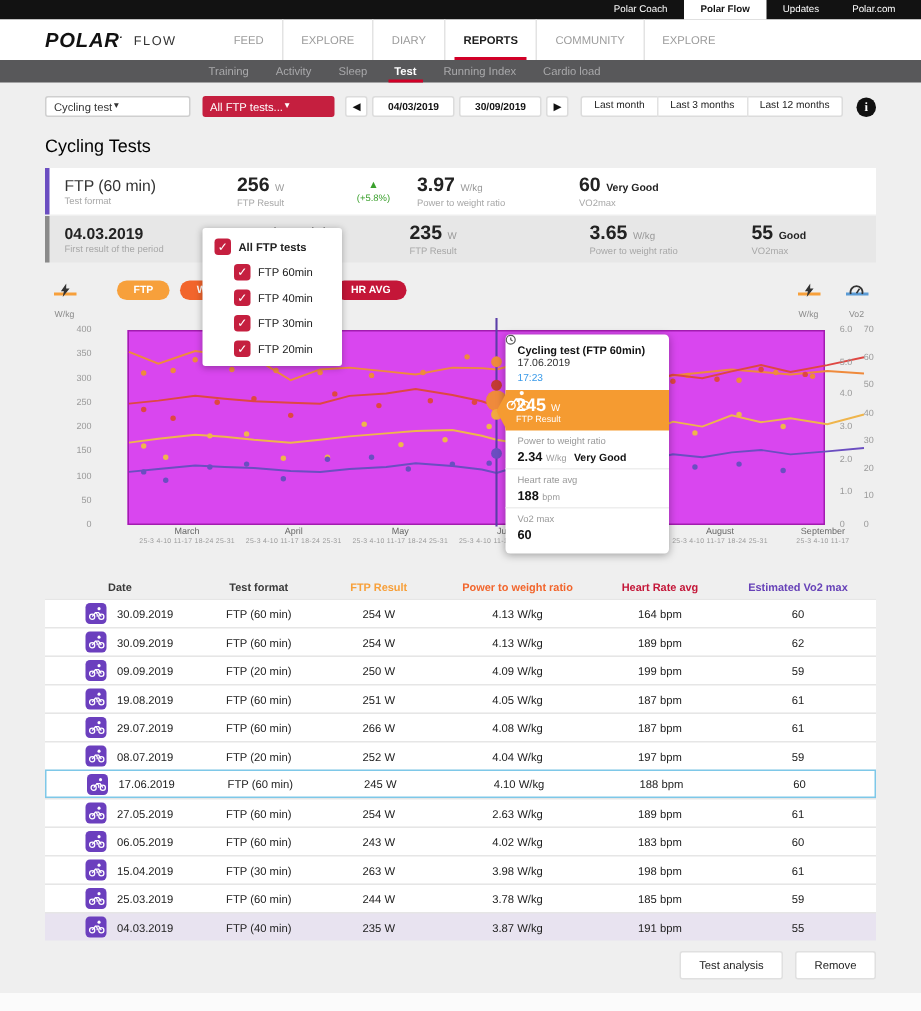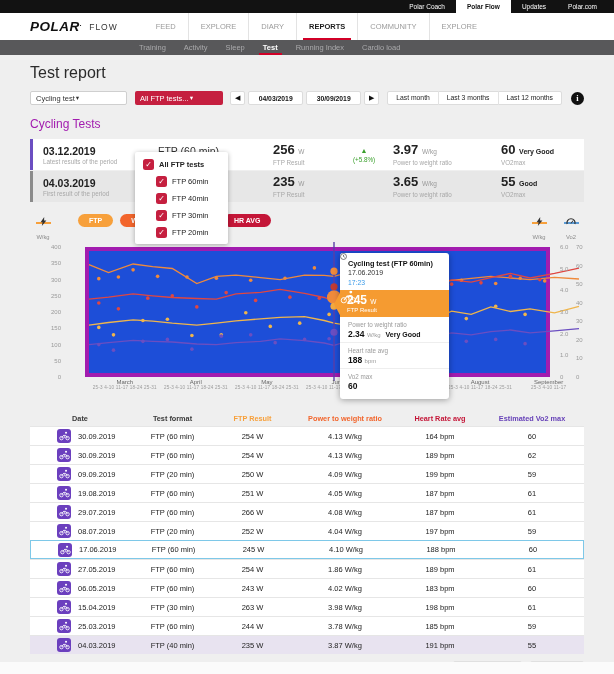--- a/index.html
+++ b/index.html
@@ -44,21 +44,21 @@
   .select.white { width:97px; background:#fff; border:1px solid #cfcfcf; color:#333; margin-right:8px; }
   .select.red { width:88px; background:#C51F3F; color:#fff; }
   .date-controls { margin-left:auto; display:flex; align-items:center; gap:3px; }
   .nav-arrow { width:15px; height:14px; background:#fff; border:1px solid #dcdcdc; border-radius:2px; font-size:7px; color:#111; display:flex; align-items:center; justify-content:center; cursor:pointer; }
   .date-box { width:55px; height:14px; background:#fff; border:1px solid #dcdcdc; border-radius:2px; font-size:6.8px; font-weight:bold; color:#111; display:flex; align-items:center; justify-content:center; }
   .quick-group { display:flex; height:14px; background:#fff; border:1px solid #dcdcdc; border-radius:2px; margin-left:5px; align-items:center; }
   .quick-group .qitem { font-size:6.8px; color:#222; padding:0 8px; border-left:1px solid #e2e2e2; cursor:pointer; line-height:14px; }
   .quick-group .qitem:first-child { border-left:none; }
   .info-btn { width:13px; height:13px; border-radius:50%; background:#111; color:#fff; font-size:8.5px; font-weight:bold; font-family:"Liberation Serif",serif; display:flex; align-items:center; justify-content:center; margin-left:6px; cursor:pointer; }
 
-  .section-title { font-size:12px; color:#a21caf; margin:12px 0 8px 0; font-weight:400; }
+  .section-title { font-size:12px; color:#000000; margin:12px 0 8px 0; font-weight:400; }
 
   
   .summary { width:554px; }
   .sum-row { display:flex; align-items:center; height:31px; background:#fff; border-left:3px solid #6B4EC1; }
   .sum-row.second { background:#E7E7E7; border-left-color:#8a8a8a; margin-top:1px; }
   .sum-col { padding-left:10px; }
   .c-date { width:115px; }
   .c-format { width:115px; }
   .c-ftp { width:72px; }
   .c-change { width:48px; text-align:center; }
@@ -93,21 +93,21 @@
   .pill { height:13px; border-radius:7px; color:#fff; font-size:7px; font-weight:bold; display:flex; align-items:center; justify-content:center; padding:0 11px; cursor:pointer; }
   .pill.p-ftp { background:#F7A03B; }
   .pill.p-wkg { background:#F2652C; }
   .pill.p-vo2 { background:#6742B8; }
   .pill.p-hr  { background:#C41638; }
   .right-toggles { margin-left:auto; display:flex; gap:6px; }
 
   .chart-grid { display:flex; margin-top:9px; }
   .y-left { width:58px; position:relative; }
   .y-left .tick { position:absolute; right:24px; font-size:6px; color:#9a9a9a; }
-  .plot-wrap { width:490px; height:130px; position:relative; background:#1d4ed8; border:4px solid #a21caf; }
+  .plot-wrap { width:490px; height:130px; position:relative; background:#d946ef; border:1px solid #a21caf; }
   .plot-wrap svg { position:absolute; left:0; top:0; overflow:visible; }
   .y-right { width:36px; position:relative; }
   .y-right .tick { position:absolute; font-size:6px; color:#9a9a9a; }
   .y-right .t-wkg { left:10px; }
   .y-right .t-vo2 { left:26px; }
   .x-axis { margin-left:58px; width:490px; position:relative; height:18px; margin-top:2px; }
   .x-axis .month { position:absolute; transform:translateX(-50%); text-align:center; white-space:nowrap; }
   .x-axis .mname { font-size:6px; color:#666; display:block; }
   .x-axis .mweeks { font-size:4.6px; color:#9a9a9a; display:block; letter-spacing:.2px; }
 
@@ -178,21 +178,20 @@
     <div class="sitem">Training</div>
     <div class="sitem">Activity</div>
     <div class="sitem">Sleep</div>
     <div class="sitem active">Test</div>
     <div class="sitem">Running Index</div>
     <div class="sitem">Cardio load</div>
   </div>
 
   <div class="content">
 
-    <div class="page-title">Test report</div>
 
     <div class="filter-row">
       <div class="select white">
         <span>Cycling test</span>
         <span class="sel-caret">▼</span>
       </div>
       <div class="select red">
         <span>All FTP tests...</span>
         <span class="sel-caret">▼</span>
       </div>
@@ -207,24 +206,20 @@
           <span class="qitem">Last 12 months</span>
         </div>
         <div class="info-btn">i</div>
       </div>
     </div>
 
     <div class="section-title">Cycling Tests</div>
 
     <div class="summary">
       <div class="sum-row">
-        <div class="sum-col c-date">
-          <div class="sum-date">03.12.2019</div>
-          <div class="cap">Latest results of the period</div>
-        </div>
         <div class="sum-col c-format">
           <div class="sum-format">FTP (60 min)</div>
           <div class="cap">Test format</div>
         </div>
         <div class="sum-col c-ftp">
           <div class="big-val"><span>256</span> <span class="unit">W</span></div>
           <div class="cap">FTP Result</div>
         </div>
         <div class="sum-col c-change">
           <div class="tri-up">▲</div>
@@ -638,21 +633,21 @@
                   <circle cx="14" cy="11" r="2.8" fill="none" stroke="#fff" stroke-width="1.4"></circle>
                   <path d="M4 11 L7.5 6.5 H11 L14 11" fill="none" stroke="#fff" stroke-width="1.4"></path>
                   <path d="M7.5 6.5 L9.5 8.5 V11" fill="none" stroke="#fff" stroke-width="1.4"></path>
                   <circle cx="11.5" cy="2.2" r="1.7" fill="#fff"></circle>
                 </svg>
               </span>
               <span>27.05.2019</span>
             </div>
             <div class="td">FTP (60 min)</div>
             <div class="td">254 W</div>
-            <div class="td">1.86 W/kg</div>
+            <div class="td">2.63 W/kg</div>
             <div class="td">189 bpm</div>
             <div class="td">61</div>
           </div>
           <div class="trow">
             <div class="td d-date">
               <span class="sport-ic">
                 <svg width="11" height="10" viewBox="0 0 18 15">
                   <circle cx="4" cy="11" r="2.8" fill="none" stroke="#fff" stroke-width="1.4"></circle>
                   <circle cx="14" cy="11" r="2.8" fill="none" stroke="#fff" stroke-width="1.4"></circle>
                   <path d="M4 11 L7.5 6.5 H11 L14 11" fill="none" stroke="#fff" stroke-width="1.4"></path>

